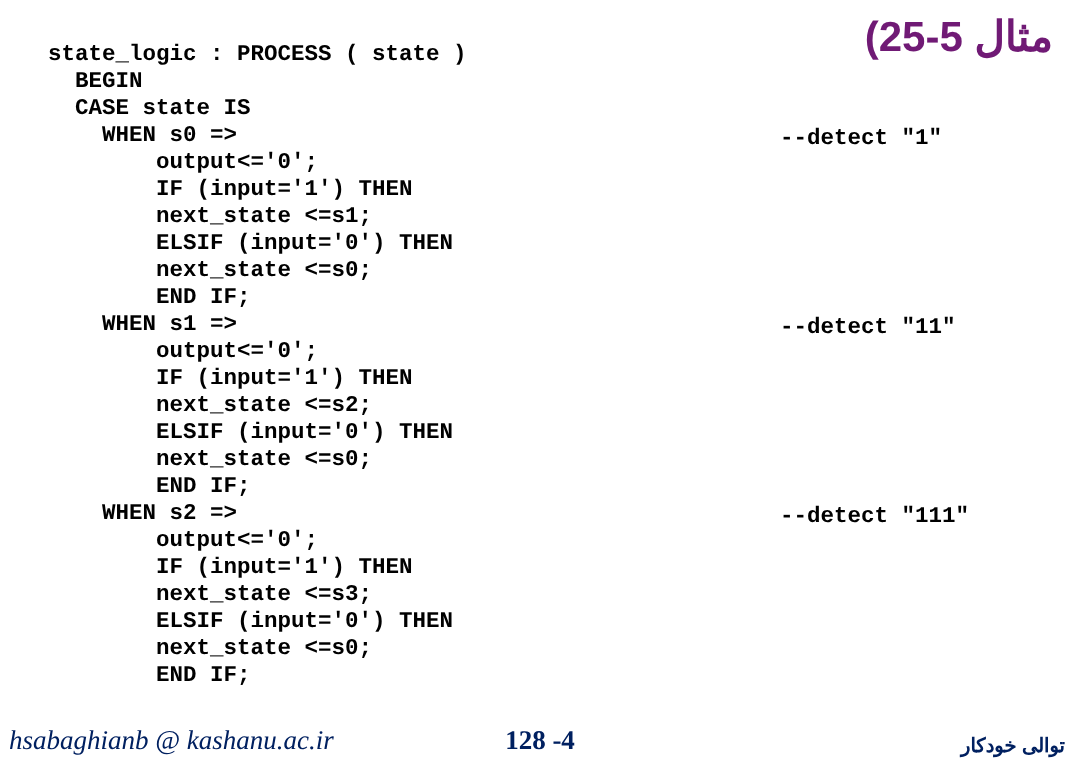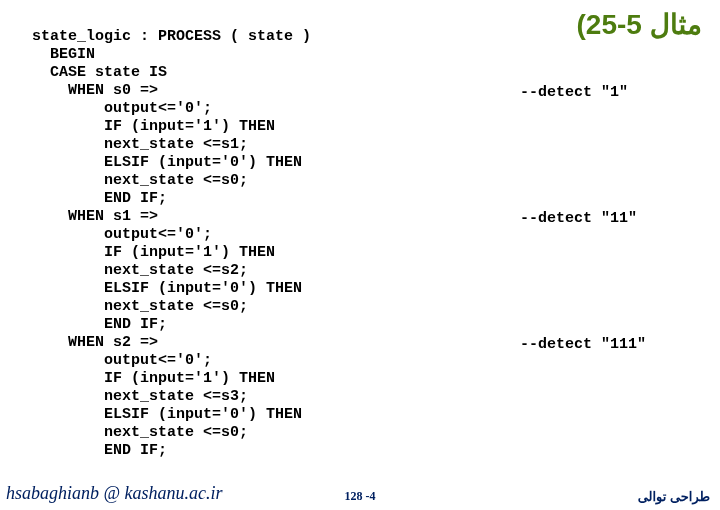--- a/index.html
+++ b/index.html
@@ -22,21 +22,21 @@
     white-space: pre;
     line-height: 18px;
   }
   .title-fa {
     position: absolute;
     right: 18px;
     top: 8px;
     font-family: Tahoma, "Segoe UI", sans-serif;
     font-size: 28px;
     font-weight: bold;
-    color: #4d7c0f;
+    color: #701a75;
     direction: rtl;
     text-align: right;
     line-height: 34px;
   }
   .comment {
     position: absolute;
     font-family: "Courier New", monospace;
     font-size: 15px;
     font-weight: bold;
     color: #000;
@@ -51,21 +51,21 @@
     font-weight: normal;
     color: #002060;
   }
   .footer-center {
     position: absolute;
     left: 0;
     right: 0;
     bottom: 6px;
     text-align: center;
     font-family: "Times New Roman", serif;
-    font-size: 12px;
+    font-size: 18px;
     font-weight: bold;
     color: #002060;
   }
   .footer-right {
     position: absolute;
     right: 10px;
     bottom: 6px;
     font-family: Tahoma, sans-serif;
     font-size: 13px;
     color: #002060;
@@ -103,13 +103,13 @@
         ELSIF (input='0') THEN
         next_state &lt;=s0;
         END IF;</div>
 
 <div class="comment" style="left:520px; top:84px;">--detect "1"</div>
 <div class="comment" style="left:520px; top:210px;">--detect "11"</div>
 <div class="comment" style="left:520px; top:336px;">--detect "111"</div>
 
 <div class="footer-left">hsabaghianb @ kashanu.ac.ir</div>
 <div class="footer-center">128 -4</div>
-<div class="footer-right">طراحی توالی</div>
+<div class="footer-right">توالی خودکار</div>
 
 </body></html>

